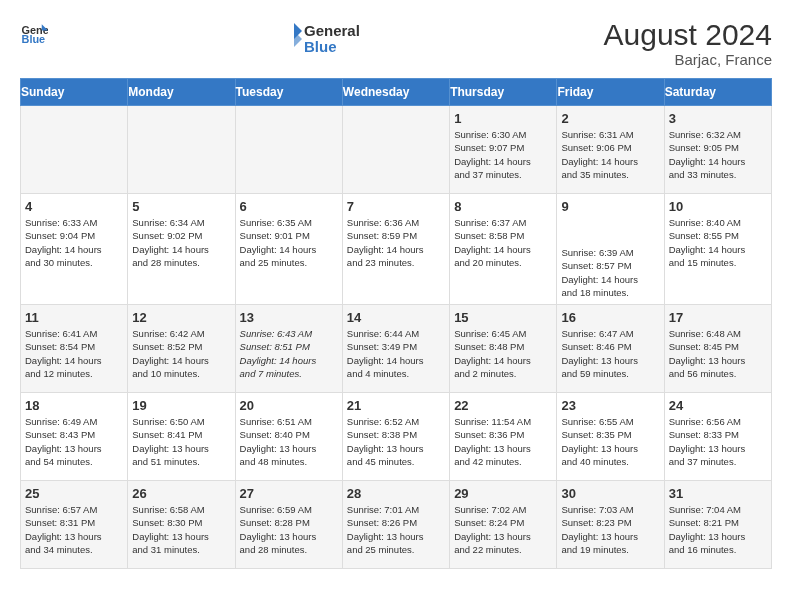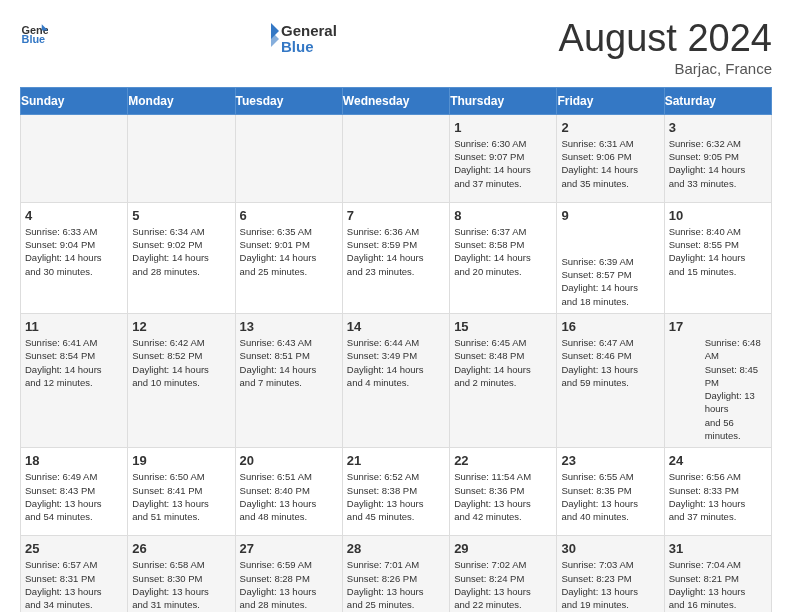--- a/index.html
+++ b/index.html
@@ -26,21 +26,21 @@
       gap: 4px;
     }
     .logo-icon {
       width: 28px;
       height: 28px;
     }
     .title-block {
       text-align: right;
     }
     .main-title {
-      font-size: 38px;
+      font-size: 30px;
       font-weight: 300;
       color: #333;
       line-height: 1.1;
     }
     .subtitle {
       font-size: 15px;
       color: #555;
     }
     table {
       width: 100%;
@@ -217,21 +217,21 @@
           </td>
           <td>
             <span class="day-number">12</span>
             <div class="day-info" style="white-space: pre-line;">Sunrise: 6:42 AM
 Sunset: 8:52 PM
 Daylight: 14 hours
 and 10 minutes.</div>
           </td>
           <td>
             <span class="day-number">13</span>
-            <div class="day-info" style="white-space: pre-line;">Sunrise: 6:43 AM
+            <div class="day-info" style="white-space: pre-line; font-style: italic;">Sunrise: 6:43 AM
 Sunset: 8:51 PM
 Daylight: 14 hours
 and 7 minutes.</div>
           </td>
           <td>
             <span class="day-number">14</span>
             <div class="day-info" style="white-space: pre-line;">Sunrise: 6:44 AM
 Sunset: 3:49 PM
 Daylight: 14 hours
 and 4 minutes.</div>
@@ -245,21 +245,21 @@
           </td>
           <td>
             <span class="day-number">16</span>
             <div class="day-info" style="white-space: pre-line;">Sunrise: 6:47 AM
 Sunset: 8:46 PM
 Daylight: 13 hours
 and 59 minutes.</div>
           </td>
           <td>
             <span class="day-number">17</span>
-            <div class="day-info" style="white-space: pre-line; margin-left: 36px;">Sunrise: 6:48 AM
+            <div class="day-info" style="white-space: pre-line;">Sunrise: 6:48 AM
 Sunset: 8:45 PM
 Daylight: 13 hours
 and 56 minutes.</div>
           </td>
         </tr>
         <tr>
           <td>
             <span class="day-number">18</span>
             <div class="day-info" style="white-space: pre-line;">Sunrise: 6:49 AM
 Sunset: 8:43 PM

